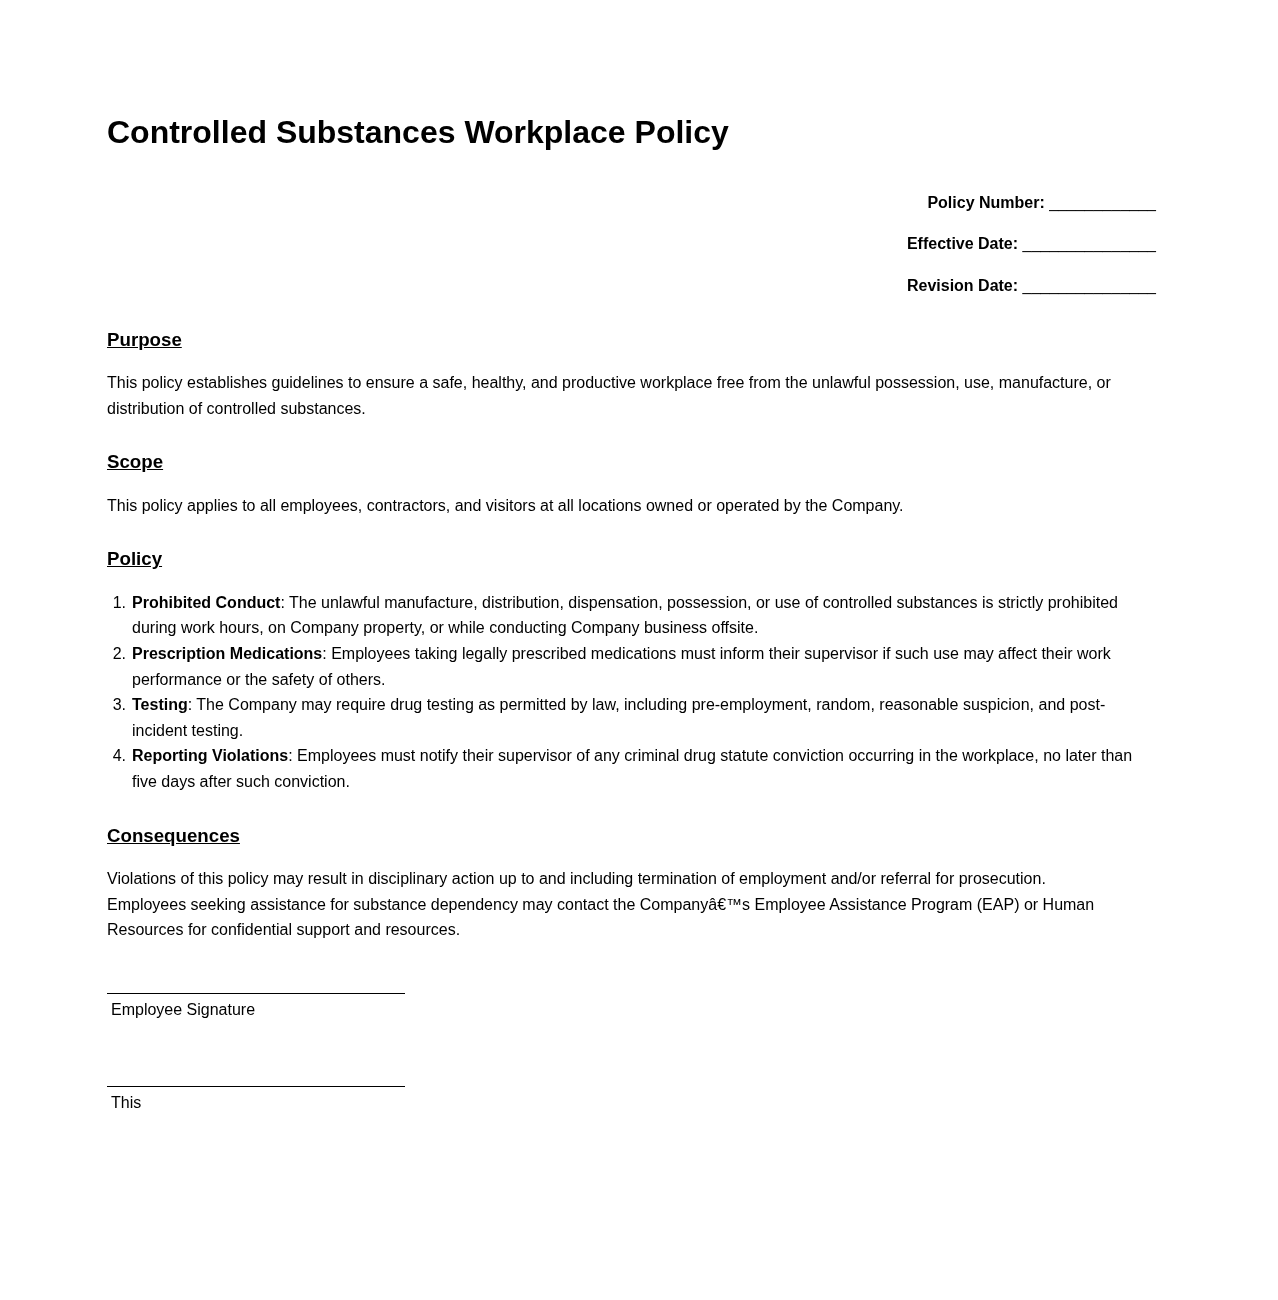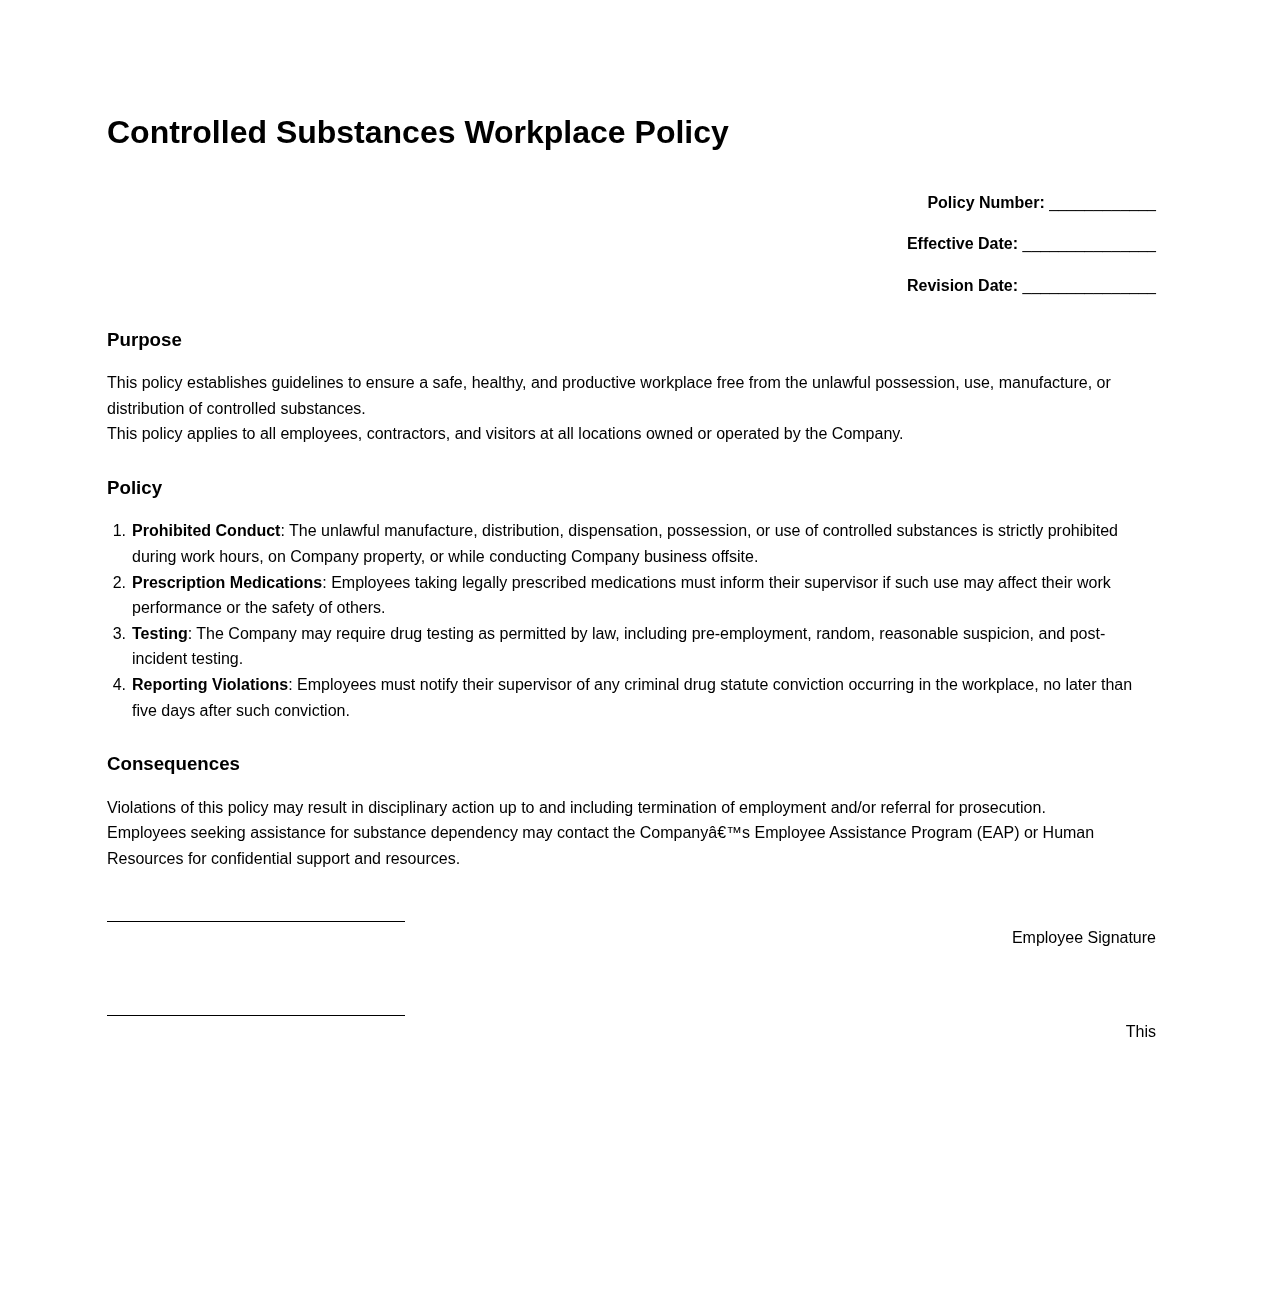--- a/index.html
+++ b/index.html
@@ -23,52 +23,54 @@
     margin: 0 0 39px 0;
   }
   p.meta { margin: 0 0 16px 0; text-align: right; }
   p.meta strong { font-weight: bold; }
   p.meta .blank { font-weight: normal; }
   h3.section-heading {
     font-size: 18.7px;
     line-height: 1.15;
     font-weight: bold;
     margin: 30px 0 20px 0;
+    text-decoration: underline;
   }
   p.body-text { margin: 0; }
   ol.policy-list { list-style: none; margin: 0; padding: 0; }
   ol.policy-list li { display: flex; }
   ol.policy-list .li-num { flex: 0 0 19px; text-align: right; }
   ol.policy-list .li-body { flex: 1; padding-left: 6px; }
   ol.policy-list .li-body strong { font-weight: bold; }
   .sig-group { margin-top: 50px; }
   .sig-group.date-group { margin-top: 64px; }
   .sig-line {
     width: 298px;
     height: 0;
     border-top: 1px solid #000000;
   }
-  p.sig-label { margin: 3px 0 0 4px; text-align: right; }
+  p.sig-label { margin: 3px 0 0 4px; }
 </style>
 </head>
 <body>
 
 <div class="page">
 
   <h1 class="doc-title">Controlled Substances Workplace Policy</h1>
 
   <p class="meta"><strong>Policy Number:</strong><span class="blank"> ____________</span></p>
 
   <p class="meta"><strong>Effective Date:</strong><span class="blank"> _______________</span></p>
 
   <p class="meta"><strong>Revision Date:</strong><span class="blank"> _______________</span></p>
 
   <h3 class="section-heading">Purpose</h3>
   <p class="body-text">This policy establishes guidelines to ensure a safe, healthy, and productive workplace free from the unlawful possession, use, manufacture, or distribution of controlled substances.</p>
 
+  <h3 class="section-heading">Scope</h3>
   <p class="body-text">This policy applies to all employees, contractors, and visitors at all locations owned or operated by the Company.</p>
 
   <h3 class="section-heading">Policy</h3>
 
   <ol class="policy-list">
     <li>
       <span class="li-num">1.</span>
       <span class="li-body"><strong>Prohibited Conduct</strong><span>: The unlawful manufacture, distribution, dispensation, possession, or use of controlled substances is strictly prohibited during work hours, on Company property, or while conducting Company business offsite.</span></span>
     </li>
     <li>

